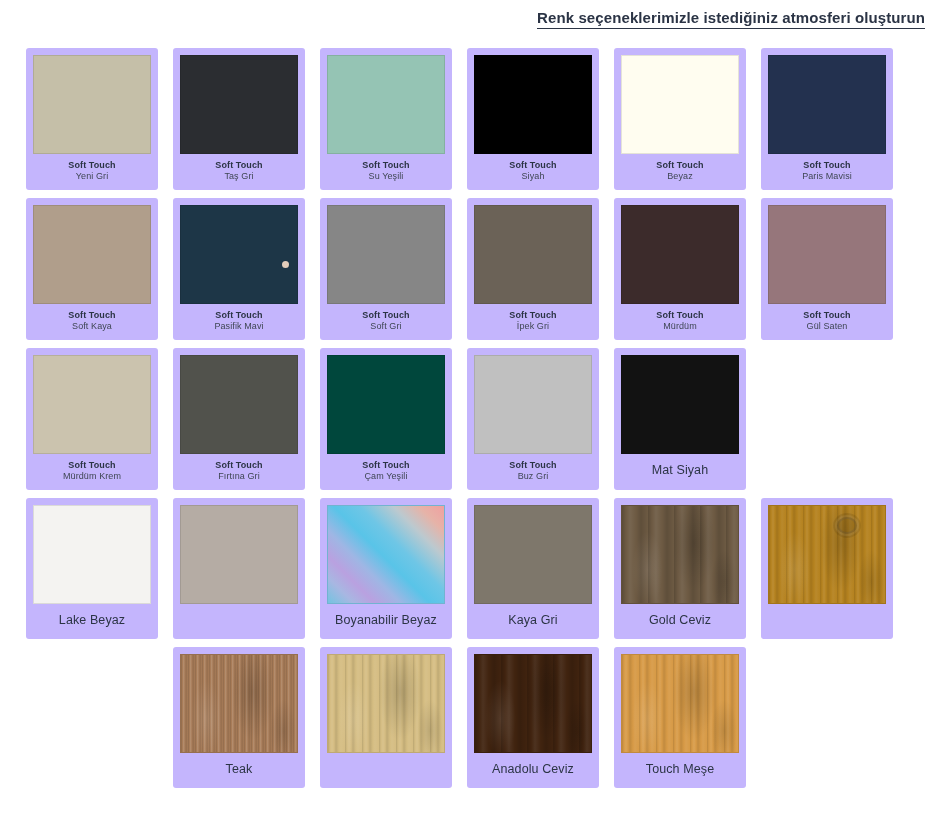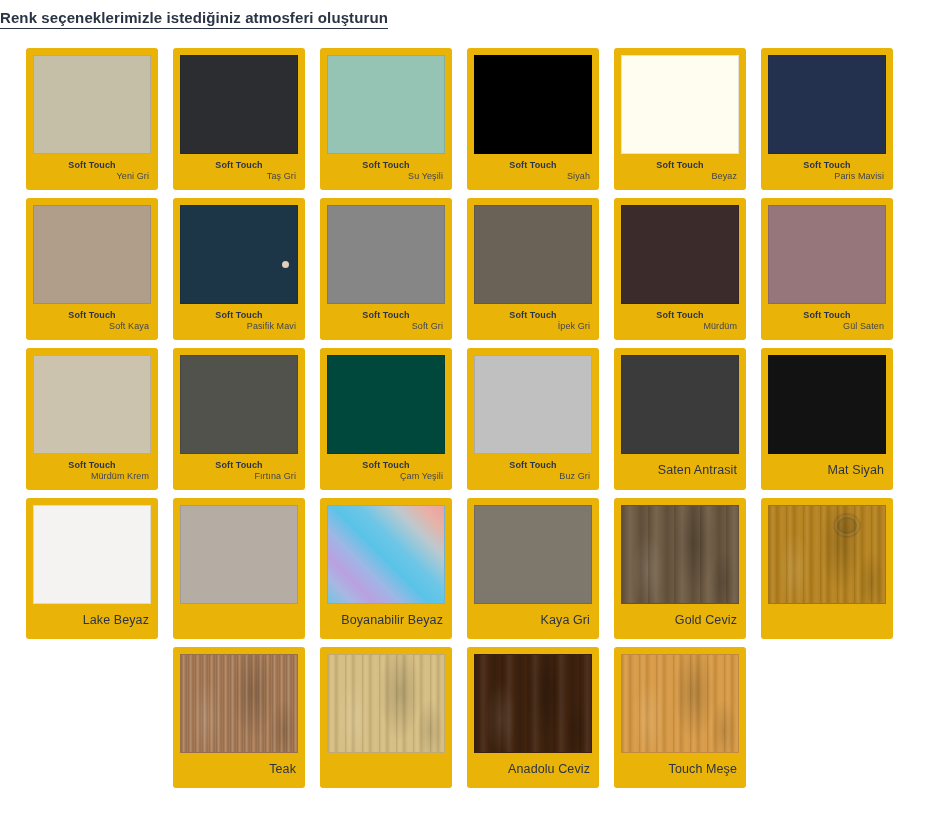--- a/index.html
+++ b/index.html
@@ -11,21 +11,21 @@
   }
   body {
     width: 925px;
     height: 818px;
     font-family: "Liberation Sans", "DejaVu Sans", sans-serif;
     color: #2b3445;
     overflow: hidden;
   }
 
   .page-title {
-    text-align: left;
+    text-align: right;
     font-size: 15px;
     font-weight: 700;
     color: #2b3445;
     letter-spacing: 0.1px;
     padding-top: 9px;
     padding-bottom: 0;
     margin: 0;
   }
   .page-title span {
     border-bottom: 1.5px solid #2b3445;
@@ -43,21 +43,21 @@
   .grid-row {
     display: flex;
     width: 100%;
     margin-bottom: 8px;
   }
   .grid-row.indent-1 { padding-left: 147px; }
 
   .swatch-card {
     width: 132px;
     margin-right: 15px;
-    background: #eab308;
+    background: #c4b5fd;
     border-radius: 3px;
     padding: 7px 7px 0 7px;
     display: flex;
     flex-direction: column;
     align-items: center;
   }
 
   .swatch-chip {
     width: 118px;
     height: 99px;
@@ -78,21 +78,20 @@
     font-weight: 700;
     color: #2b3445;
     letter-spacing: 0.1px;
   }
   .label-name {
     display: block;
     font-size: 9px;
     font-weight: 400;
     color: #3f4654;
     letter-spacing: 0.1px;
-    text-align: right;
   }
   .swatch-card.single .swatch-label { padding: 9px 2px 11px 2px; }
   .swatch-card.single .label-name {
     font-size: 12.5px;
     font-weight: 500;
     color: #2b3445;
   }
 
   .cursor-dot {
     position: absolute;
@@ -270,26 +269,20 @@
         </div>
       </div>
       <div class="swatch-card">
         <div class="swatch-chip" style="background: rgb(192, 192, 192);"></div>
         <div class="swatch-label">
           <span class="label-brand">Soft Touch</span>
           <span class="label-name">Buz Gri</span>
         </div>
       </div>
       <div class="swatch-card single">
-        <div class="swatch-chip" style="background: rgb(59, 59, 59);"></div>
-        <div class="swatch-label">
-          <span class="label-name">Saten Antrasit</span>
-        </div>
-      </div>
-      <div class="swatch-card single">
         <div class="swatch-chip" style="background: rgb(18, 18, 18);"></div>
         <div class="swatch-label">
           <span class="label-name">Mat Siyah</span>
         </div>
       </div>
     </div>
     <div class="grid-row">
       <div class="swatch-card single">
         <div class="swatch-chip" style="background: rgb(244, 243, 241);"></div>
         <div class="swatch-label">

